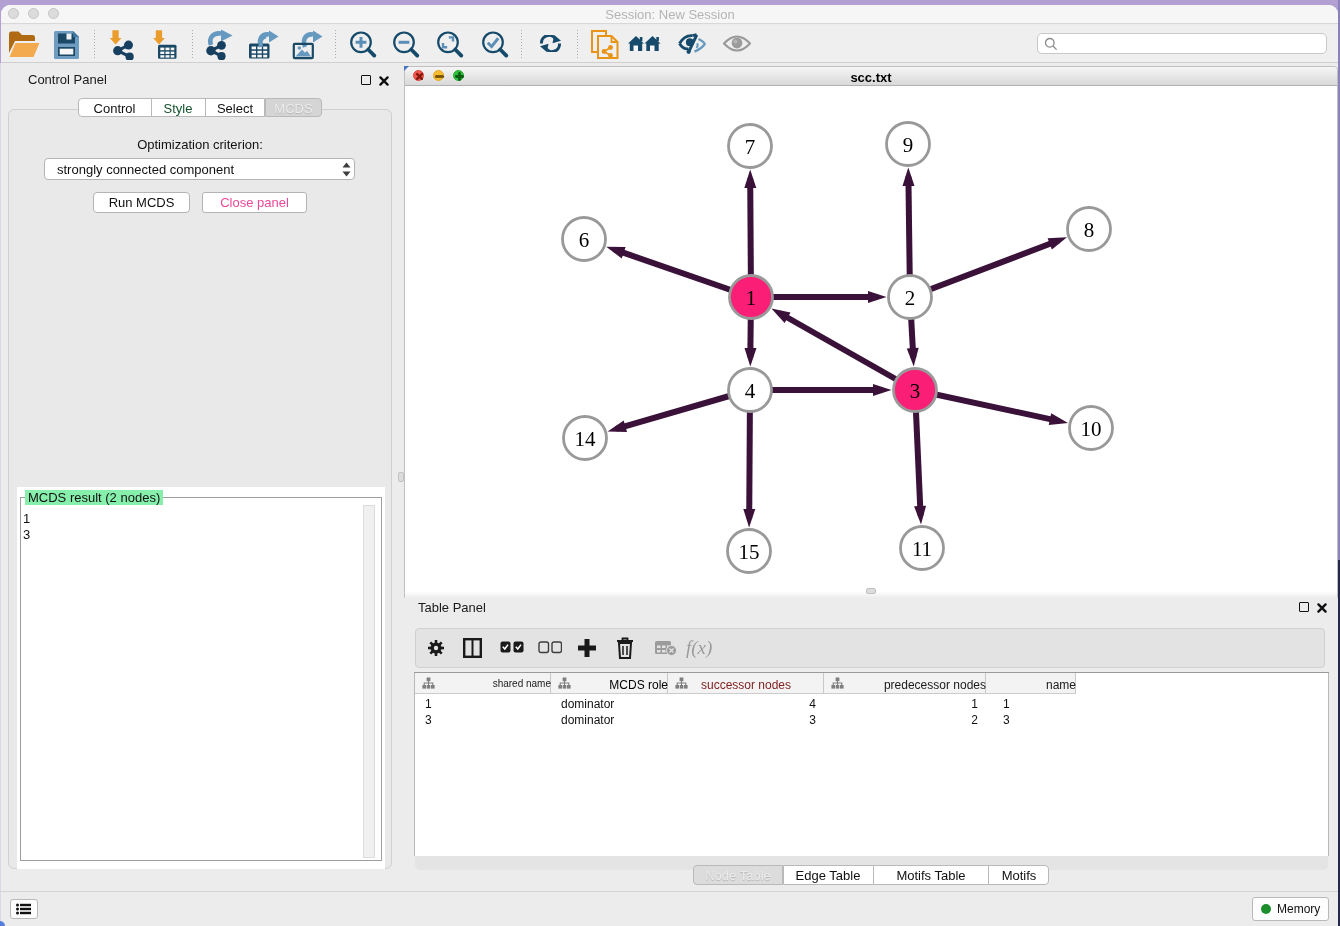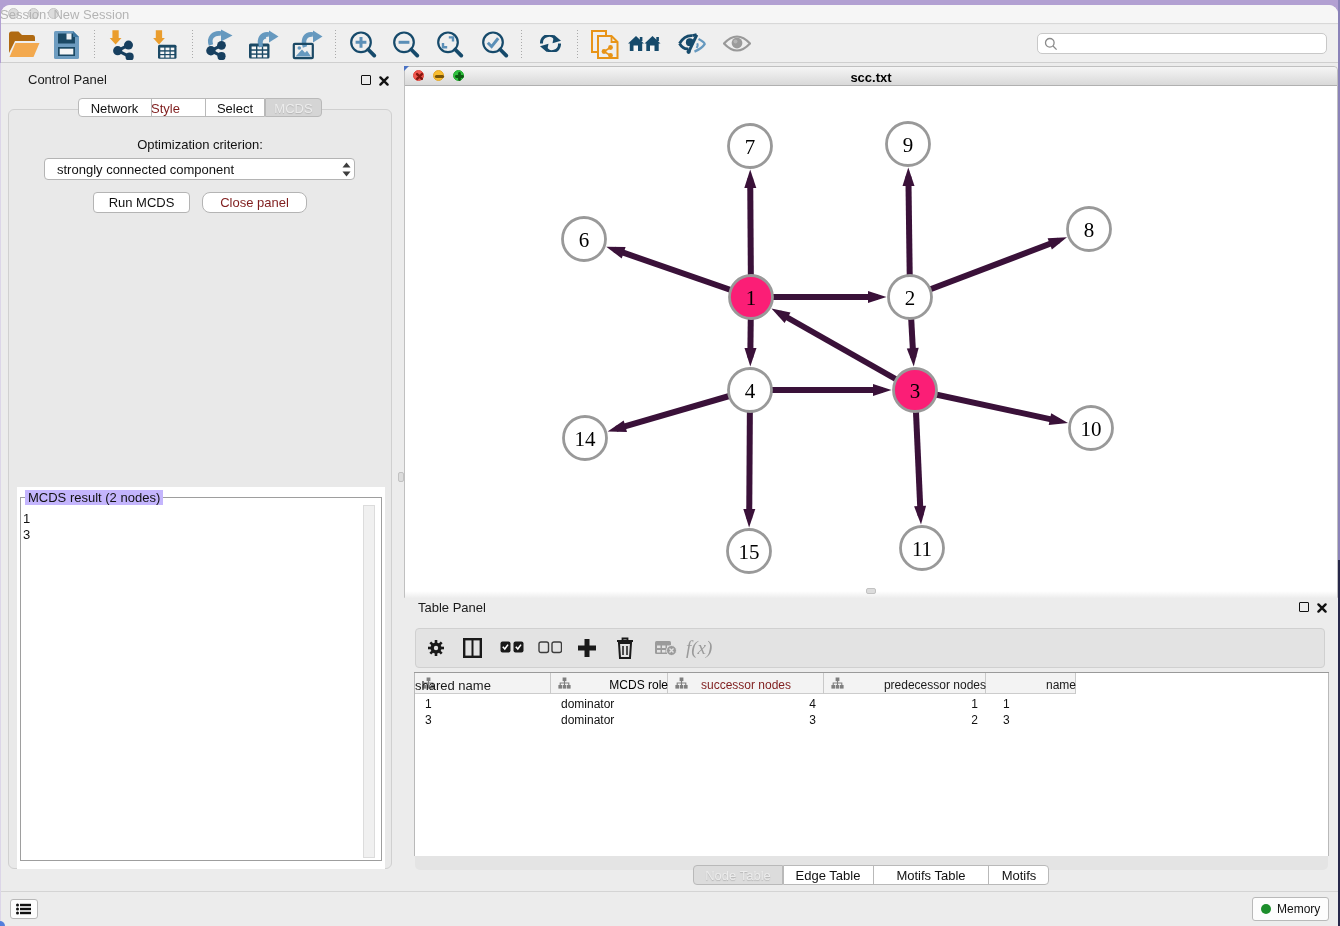--- a/index.html
+++ b/index.html
@@ -8,21 +8,21 @@
 <div class="abs" style="left:1338px;top:0;width:2px;height:560px;background:#8a82b8"></div>
 <div class="abs" style="left:1338px;top:560px;width:2px;height:366px;background:#27274a"></div>
 <div class="abs" style="left:0;top:63px;width:2px;height:863px;background:#dcd6e8"></div>
 
 <div class="abs" style="left:1px;top:5px;width:1337px;height:921px;background:#ececec;border-radius:9px 9px 0 0"></div>
 
 <div class="abs" style="left:1px;top:5px;width:1337px;height:19px;background:#f6f6f6;border-bottom:1px solid #d8d8d8;border-radius:9px 9px 0 0"></div>
 <div class="abs" style="left:8px;top:8px;width:11px;height:11px;border-radius:50%;background:#dcdcdc;border:1px solid #c5c5c5"></div>
 <div class="abs" style="left:28px;top:8px;width:11px;height:11px;border-radius:50%;background:#dcdcdc;border:1px solid #c5c5c5"></div>
 <div class="abs" style="left:48px;top:8px;width:11px;height:11px;border-radius:50%;background:#dcdcdc;border:1px solid #c5c5c5"></div>
-<div class="abs" style="left:0;top:7px;width:1340px;height:16px;text-align:left;font-size:13px;color:#b4b4b4">Session: New Session</div>
+<div class="abs" style="left:0;top:7px;width:1340px;height:16px;text-align:center;font-size:13px;color:#b4b4b4">Session: New Session</div>
 
 <div class="abs" style="left:1px;top:25px;width:1337px;height:38px;background:#efefef;border-bottom:1px solid #cfcfcf"></div>
 
 <div class="abs" style="left:94px;top:30px;width:1px;height:28px;background-image:repeating-linear-gradient(#aaa 0 1px,transparent 1px 3px)"></div>
 <div class="abs" style="left:192px;top:30px;width:1px;height:28px;background-image:repeating-linear-gradient(#aaa 0 1px,transparent 1px 3px)"></div>
 <div class="abs" style="left:335px;top:30px;width:1px;height:28px;background-image:repeating-linear-gradient(#aaa 0 1px,transparent 1px 3px)"></div>
 <div class="abs" style="left:521px;top:30px;width:1px;height:28px;background-image:repeating-linear-gradient(#aaa 0 1px,transparent 1px 3px)"></div>
 <div class="abs" style="left:577px;top:30px;width:1px;height:28px;background-image:repeating-linear-gradient(#aaa 0 1px,transparent 1px 3px)"></div>
 
 <div class="abs" style="left:1037px;top:33px;width:290px;height:21px;background:#fff;border:1px solid #c8c8c8;border-radius:5px"></div>
@@ -168,36 +168,36 @@
 <div class="abs" style="left:28px;top:72px;font-size:13px;color:#1a1a1a">Control Panel</div>
 <div class="abs" style="left:361px;top:75px;width:10px;height:10px;border:1.5px solid #111;border-radius:1px"></div>
 <svg class="abs" style="left:378px;top:75px" width="12" height="12" viewBox="0 0 12 12">
     <path d="M2.4 2.4 L9.6 9.6 M9.6 2.4 L2.4 9.6" stroke="#111" stroke-width="2.4" stroke-linecap="round"></path>
   </svg>
 <div class="abs" style="left:8px;top:109px;width:384px;height:760px;background:#e9e9e9;border:1px solid #d0d0d0;border-radius:6px"></div>
 <div class="abs" style="left:78px;top:98px;width:187px;height:19px;background:#fff;border:1px solid #b9b9b9;border-radius:4px 0 0 4px"></div>
 <div class="abs" style="left:265px;top:98px;width:57px;height:19px;background:#d5d5d5;border:1px solid #b9b9b9;border-radius:0 4px 4px 0"></div>
 <div class="abs" style="left:151px;top:98px;width:1px;height:19px;background:#b9b9b9"></div>
 <div class="abs" style="left:205px;top:98px;width:1px;height:19px;background:#b9b9b9"></div>
-<div class="abs" style="left:78px;top:101px;width:73px;height:15px;text-align:center;font-size:13px;color:#111">Network</div>
-<div class="abs" style="left:151px;top:101px;width:54px;height:15px;font-size:13px;color:#7f1d1d">Style</div>
+<div class="abs" style="left:78px;top:101px;width:73px;height:15px;text-align:center;font-size:13px;color:#111">Control</div>
+<div class="abs" style="left:151px;top:101px;width:54px;height:15px;text-align:center;font-size:13px;color:#14532d">Style</div>
 <div class="abs" style="left:205px;top:101px;width:60px;height:15px;text-align:center;font-size:13px;color:#111">Select</div>
 <div class="abs" style="left:265px;top:101px;width:57px;height:15px;text-align:center;font-size:13px;color:#ececec;text-shadow:0 1px 1px #b5b5b5">MCDS</div>
 <div class="abs" style="left:9px;top:137px;width:382px;height:16px;text-align:center;font-size:13px;color:#111">Optimization criterion:</div>
 <div class="abs" style="left:44px;top:158px;width:311px;height:22px;background:#fff;border:1px solid #b4b4b4;border-radius:4px"></div>
 <div class="abs" style="left:57px;top:162px;font-size:13px;color:#111">strongly connected component</div>
 <svg class="abs" style="left:341px;top:162px" width="11" height="15" viewBox="0 0 11 15">
     <path d="M5.5 0.5 L9.5 5.5 L1.5 5.5 Z" fill="#3c3c3c"></path>
     <path d="M5.5 14.5 L9.5 9.5 L1.5 9.5 Z" fill="#3c3c3c"></path>
   </svg>
 <div class="abs" style="left:93px;top:192px;width:97px;height:21px;background:#fff;border:1px solid #b4b4b4;border-radius:4px;text-align:center;font-size:13px;color:#111;line-height:19px">Run MCDS</div>
-<div class="abs" style="left:202px;top:192px;width:105px;height:21px;background:#fff;border:1px solid #b4b4b4;border-radius:8px;text-align:center;font-size:13px;color:#7f1d1d;line-height:19px">Close panel</div>
+<div class="abs" style="left:202px;top:192px;width:105px;height:21px;background:#fff;border:1px solid #b4b4b4;border-radius:3px;text-align:center;font-size:13px;color:#ec4899;line-height:19px">Close panel</div>
 <div class="abs" style="left:17px;top:487px;width:368px;height:382px;background:#fff"></div>
 <div class="abs" style="left:20px;top:497px;width:362px;height:364px;border:1px solid #9e9e9e"></div>
-<div class="abs" style="left:25px;top:490px;background:#c4b5fd;padding:0 3px;font-size:13px;color:#111">MCDS result (2 nodes)</div>
+<div class="abs" style="left:25px;top:490px;background:#86efac;padding:0 3px;font-size:13px;color:#111">MCDS result (2 nodes)</div>
 <div class="abs" style="left:23px;top:511px;font-size:13px;color:#111;line-height:16px">1<br>3</div>
 <div class="abs" style="left:363px;top:505px;width:12px;height:353px;background:#f0f0f0;border:1px solid #dcdcdc"></div>
 
 <div class="abs" style="left:404px;top:66px;width:934px;height:532px;background:#ededed;border:1px solid #c0c0c0;border-radius:4px 4px 0 0"></div>
 <div class="abs" style="left:405px;top:67px;width:932px;height:19px;background:linear-gradient(#f5f5f5,#d9d9d9);border-bottom:1px solid #b0b0b0;border-radius:4px 4px 0 0"></div>
 <svg class="abs" style="left:404px;top:66px" width="5" height="5" viewBox="0 0 5 5">
     <polygon points="0,0 5,0 0,5" fill="#4a72c4"></polygon>
   </svg>
 <div class="abs" style="left:413px;top:70px;width:11px;height:11px;border-radius:50%;background:#f1574e;border:1px solid #e0473e"></div>
 <div class="abs" style="left:433px;top:70px;width:11px;height:11px;border-radius:50%;background:#f8bd2f;border:1px solid #e5a827"></div>
@@ -338,21 +338,21 @@
 <div class="abs" style="left:550px;top:673px;width:1px;height:21px;background:#c9c9c9"></div>
 <svg class="abs" style="left:422px;top:677px" width="13" height="12" viewBox="0 0 13 12">
     <g fill="#7f7f7f">
       <rect x="4.6" y="0.5" width="3.8" height="3.6"></rect>
       <rect x="0.4" y="8" width="3.6" height="3.6"></rect>
       <rect x="4.7" y="8" width="3.6" height="3.6"></rect>
       <rect x="9" y="8" width="3.6" height="3.6"></rect>
       <path d="M6.5 4 L6.5 8 M2.2 8 L2.2 6 L10.8 6 L10.8 8" fill="none" stroke="#7f7f7f" stroke-width="1.1"></path>
     </g>
   </svg>
-<div class="abs" style="left:415px;top:678px;width:136px;height:14px;text-align:left;font-size:13px;color:#1a1a1a">shared name</div>
+<div class="abs" style="left:415px;top:678px;width:136px;height:14px;text-align:right;font-size:10px;color:#1a1a1a">shared name</div>
 <div class="abs" style="left:667px;top:673px;width:1px;height:21px;background:#c9c9c9"></div>
 <svg class="abs" style="left:558px;top:677px" width="13" height="12" viewBox="0 0 13 12">
     <g fill="#7f7f7f">
       <rect x="4.6" y="0.5" width="3.8" height="3.6"></rect>
       <rect x="0.4" y="8" width="3.6" height="3.6"></rect>
       <rect x="4.7" y="8" width="3.6" height="3.6"></rect>
       <rect x="9" y="8" width="3.6" height="3.6"></rect>
       <path d="M6.5 4 L6.5 8 M2.2 8 L2.2 6 L10.8 6 L10.8 8" fill="none" stroke="#7f7f7f" stroke-width="1.1"></path>
     </g>
   </svg>

